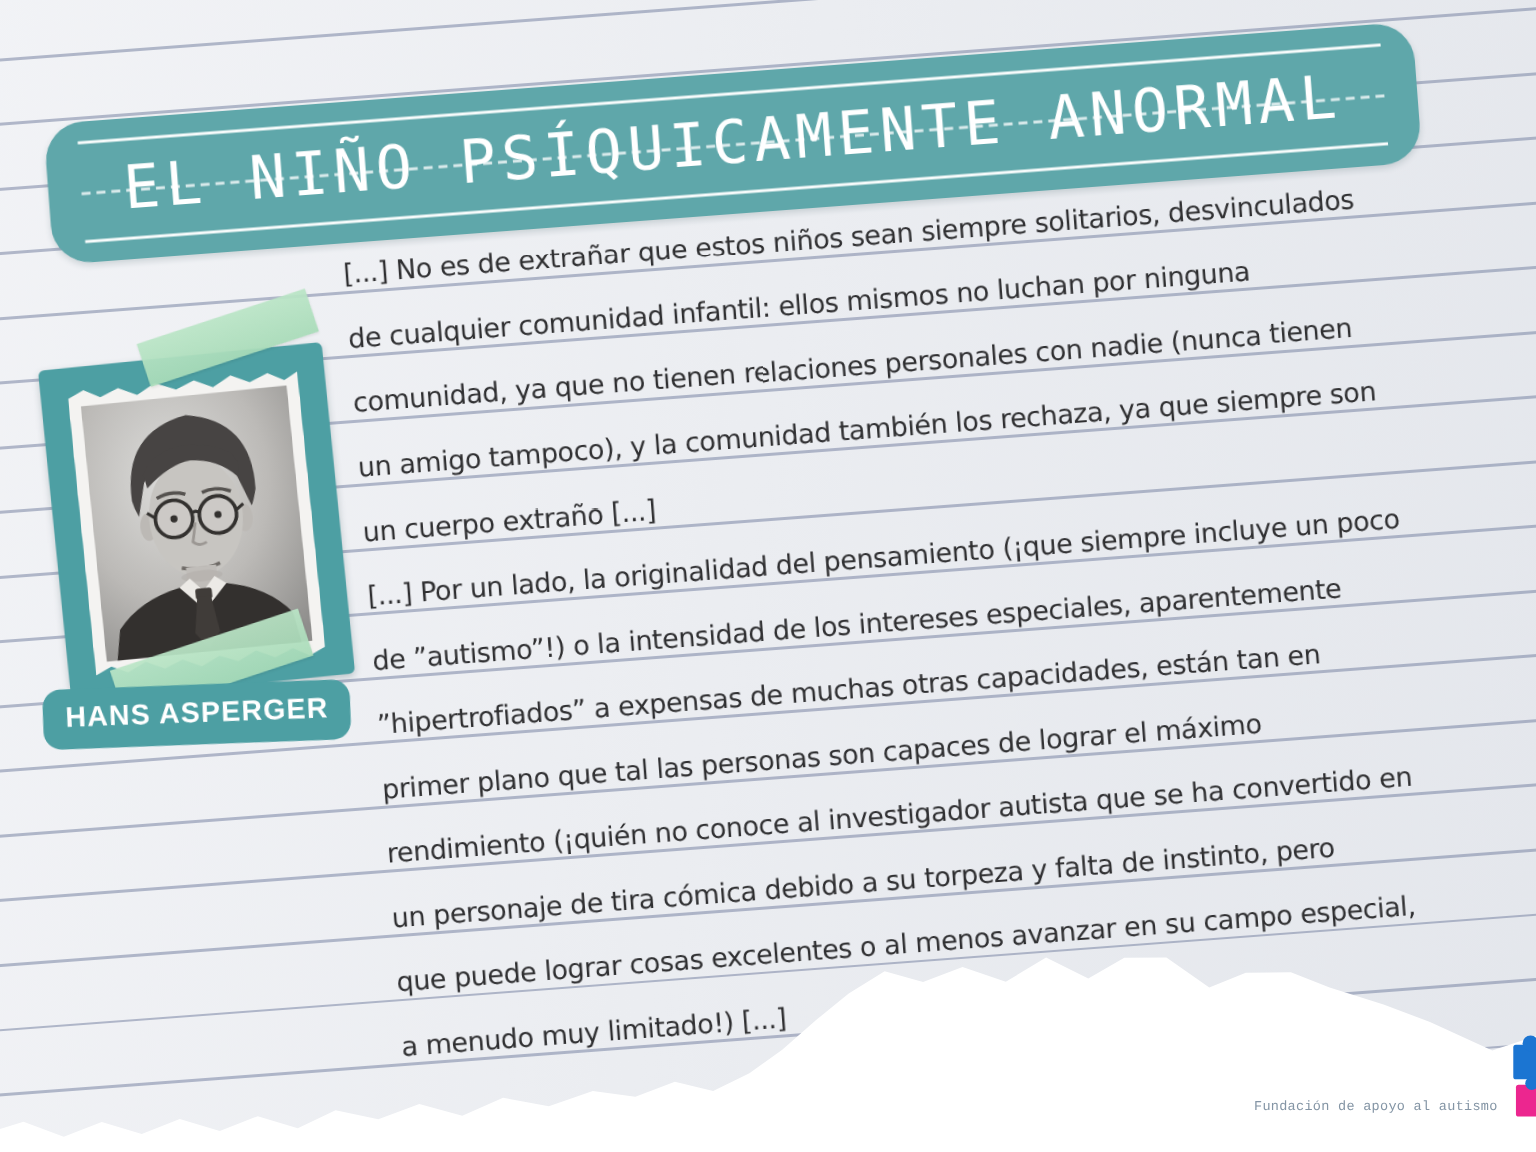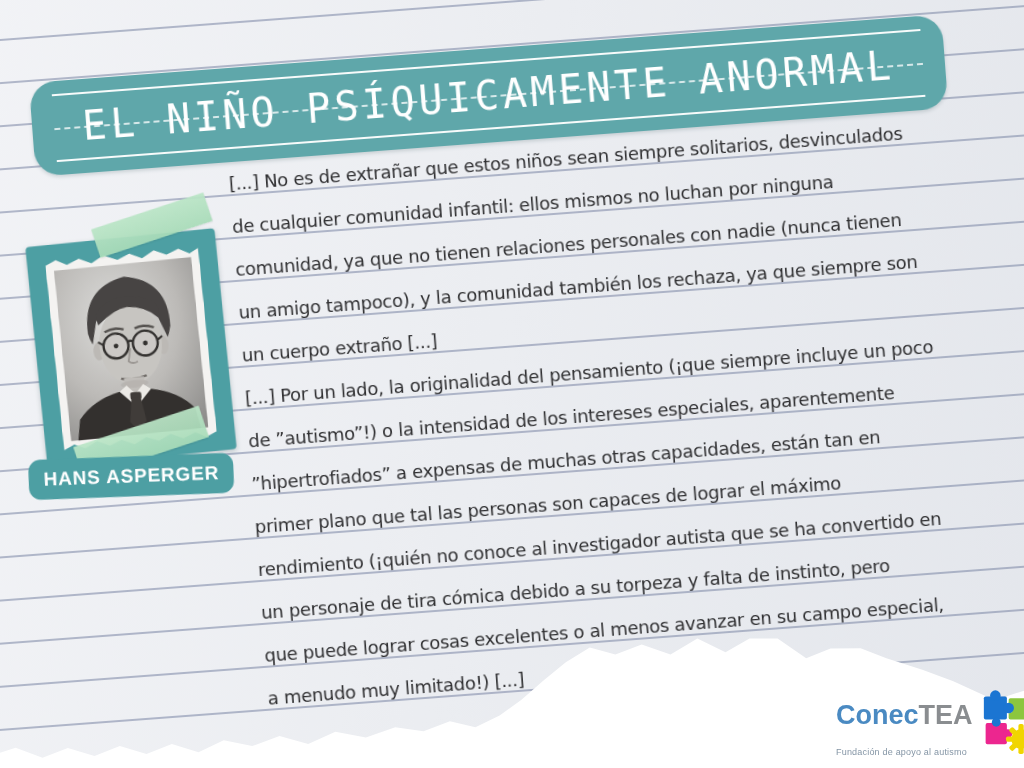--- a/index.html
+++ b/index.html
@@ -85,21 +85,21 @@
     font-weight:bold;font-size:19px;letter-spacing:.8px;white-space:nowrap;
   }
   
   .logo{
     position:absolute;left:836px;top:700px;display:flex;align-items:center;gap:2px;
   }
   .logo-textcol{display:flex;flex-direction:column;align-items:flex-start;}
   .brand{font-family:"Liberation Sans",sans-serif;font-weight:bold;font-size:27px;line-height:28px;white-space:nowrap;}
   .brand .conec{color:var(--logo-blue,#4a8ac2);}
   .brand .tea{color:var(--logo-gray,#8a8d90);}
-  .tagline{font-family:Liberation Sans, sans-serif;font-size:9px;letter-spacing:.2px;color:#8495a5;margin-top:18px;white-space:nowrap;}
+  .tagline{font-family:Liberation Mono, monospace;font-size:9px;letter-spacing:.2px;color:#8495a5;margin-top:18px;white-space:nowrap;}
   .puzzle{margin-top:-10px;}
 </style>
 </head>
 <body>
 
 <div class="stage">
 
   <div class="paper">
 
     <div class="banner">
@@ -159,21 +159,20 @@
       </div>
     </div>
     <div class="tape tape-top"></div>
     <div class="tape tape-bottom"></div>
     <div class="badge">HANS ASPERGER</div>
 
   </div>
 
   <div class="logo">
     <div class="logo-textcol">
-      <div class="brand"><span class="conec">Conec</span><span class="tea">TEA</span></div>
       <div class="tagline">Fundación de apoyo al autismo</div>
     </div>
     <svg class="puzzle" width="62" height="68" viewBox="0 0 70 74">
       <rect x="38" y="8" width="24" height="24" rx="2" fill="var(--puzzle-green,#8cc63e)"></rect>
       <circle cx="38" cy="20" r="5" fill="#ffffff"></circle>
       <rect x="10" y="6" width="26" height="26" rx="2" fill="var(--puzzle-blue,#1b75d2)"></rect>
       <circle cx="23" cy="5" r="6" fill="var(--puzzle-blue,#1b75d2)"></circle>
       <circle cx="38" cy="19" r="6" fill="var(--puzzle-blue,#1b75d2)"></circle>
       <rect x="12" y="36" width="24" height="24" rx="2" fill="var(--puzzle-pink,#ec268f)"></rect>
       <circle cx="24" cy="35" r="5" fill="var(--puzzle-blue,#1b75d2)"></circle>

